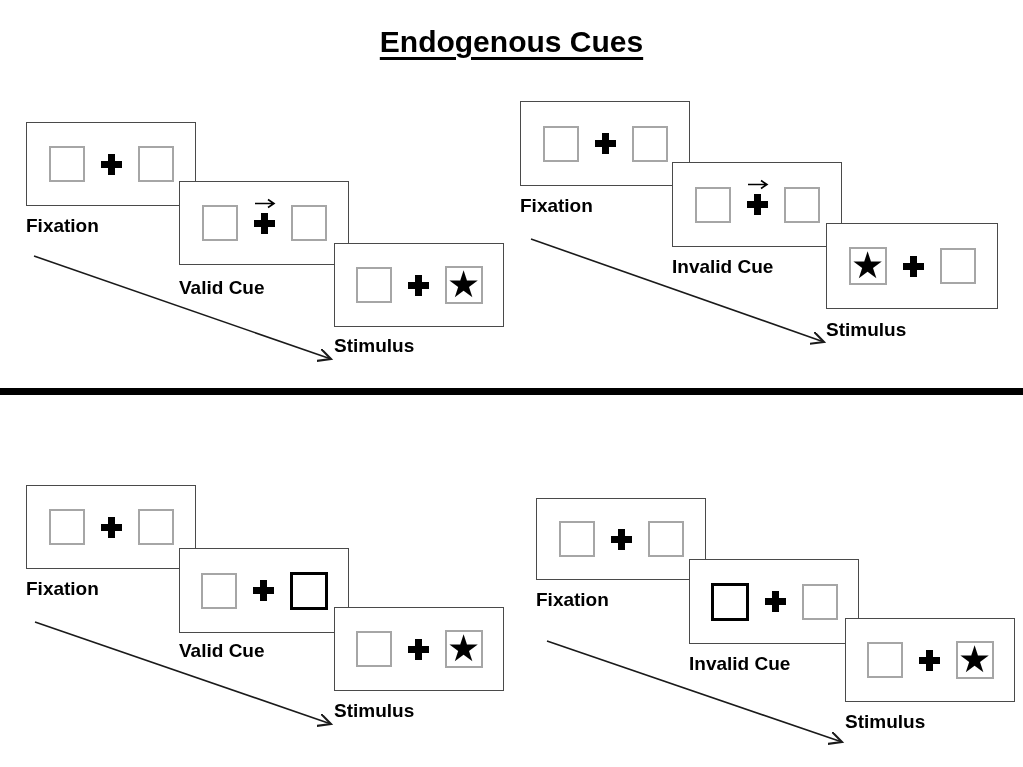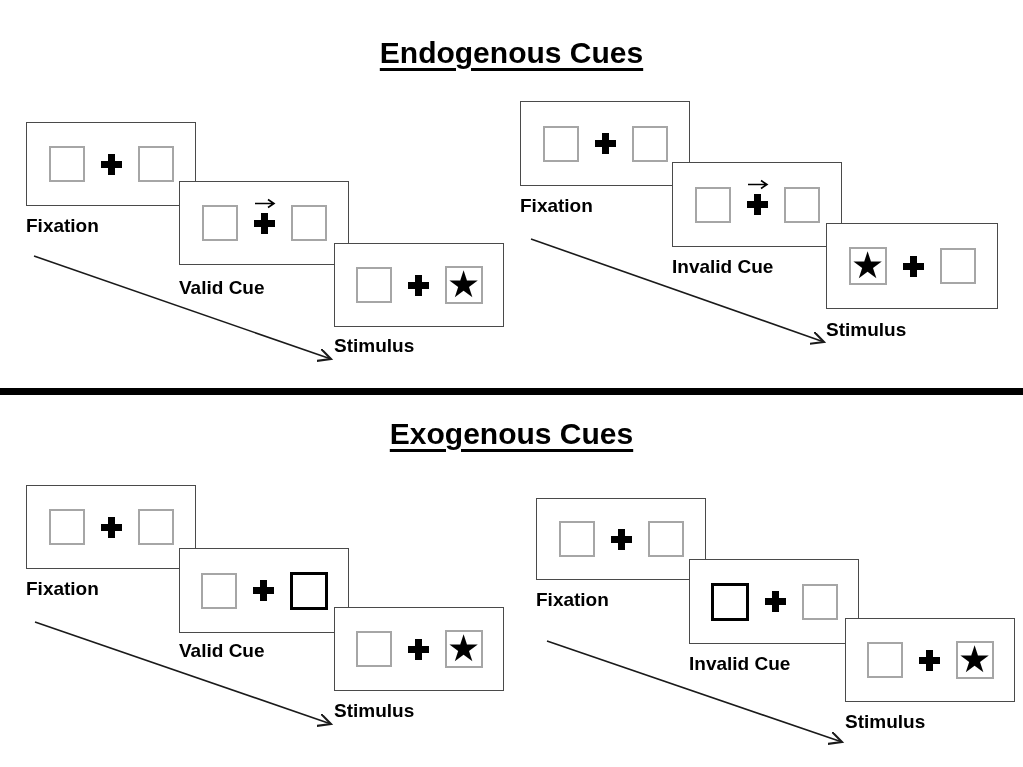--- a/index.html
+++ b/index.html
@@ -54,21 +54,21 @@
     font-size:19px;font-weight:bold;color:#000;
     white-space:nowrap;
   }
   .timeline{position:absolute;}
 </style>
 </head>
 <body>
 
 <div id="canvas">
 
-  <div class="section-title" style="top:36px">Endogenous Cues</div>
+  <div class="section-title" style="top:25px">Endogenous Cues</div>
 
   <div class="panel" style="left:26px;top:122px;width:170px;height:84px">
     <div class="sq"></div>
     <div class="plus-wrap">
         <div class="plus"></div>
       </div>
     <div class="sq"></div>
   </div>
   <div class="panel" style="left:179px;top:181px;width:170px;height:84px">
     <div class="sq"></div>
@@ -130,21 +130,20 @@
     <defs>
         <marker id="mB" markerWidth="11" markerHeight="9" refX="8" refY="4" orient="auto">
       <path d="M0,0 L8,4 L0,8" fill="none" stroke="#1a1a1a" stroke-width="1.3"></path>
         </marker>
       </defs>
     <line x1="6" y1="6" x2="299" y2="109" stroke="#1a1a1a" stroke-width="1.6" marker-end="url(#mB)"></line>
   </svg>
 
   <div class="divider"></div>
 
-  <div class="section-title" style="top:417px">Exogenous Cues</div>
 
   <div class="panel" style="left:26px;top:485px;width:170px;height:84px">
     <div class="sq"></div>
     <div class="plus-wrap">
         <div class="plus"></div>
       </div>
     <div class="sq"></div>
   </div>
   <div class="panel" style="left:179px;top:548px;width:170px;height:85px">
     <div class="sq"></div>

